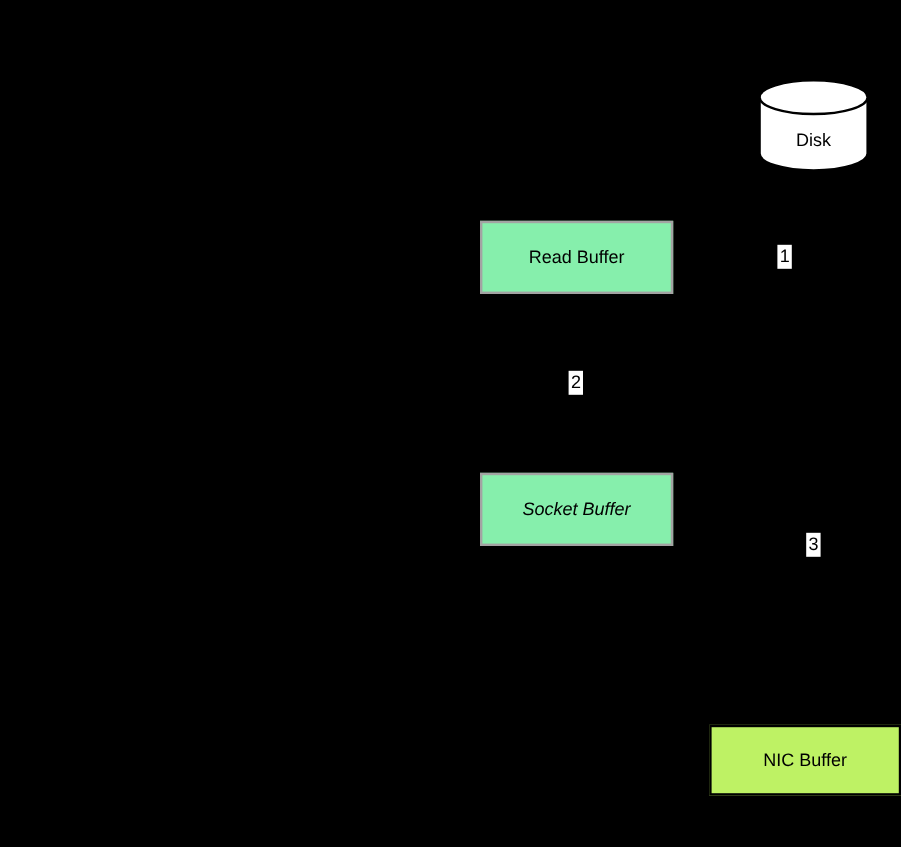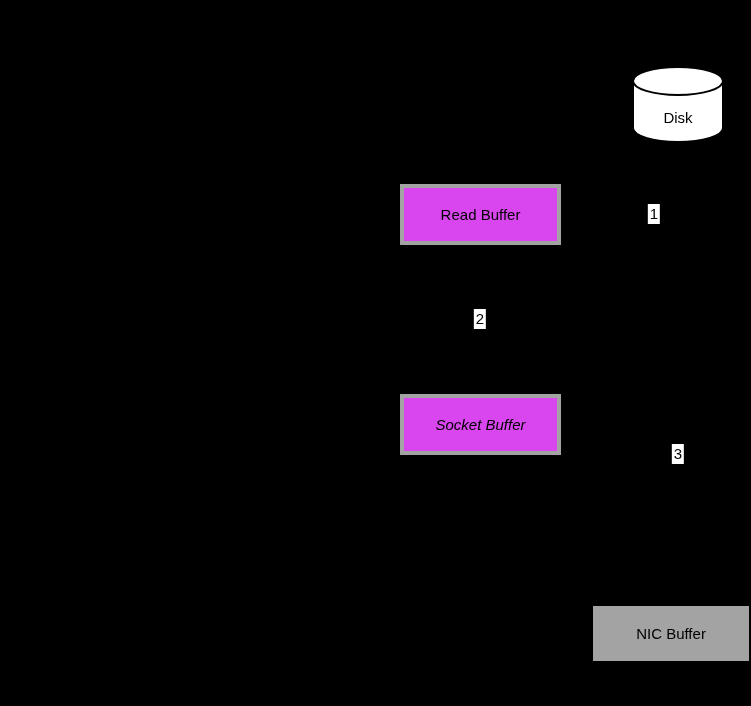--- a/index.html
+++ b/index.html
@@ -15,25 +15,25 @@
     position: absolute;
     box-sizing: border-box;
     display: flex;
     align-items: center;
     justify-content: center;
     font-size: 15px;
     color: #000000;
     text-align: center;
   }
   .buffer-yellow {
-    background: #d946ef;
-    border: 4px solid #a3a3a3;
+    background: #86efac;
+    border: 2px solid #a3a3a3;
   }
   .buffer-white {
-    background: #a3a3a3;
+    background: #bef264;
     border: 2px solid #000000;
   }
   #read-buffer   { left: 400px; top: 184px; width: 161px; height: 61px; }
   #socket-buffer { left: 400px; top: 394px; width: 161px; height: 61px; font-style: italic; }
   #nic-buffer    { left: 591px; top: 604px; width: 160px; height: 59px; }
 
   .disk-svg { position: absolute; left: 631px; top: 65px; }
   .disk-label {
     position: absolute;
     left: 678px; top: 117px;

